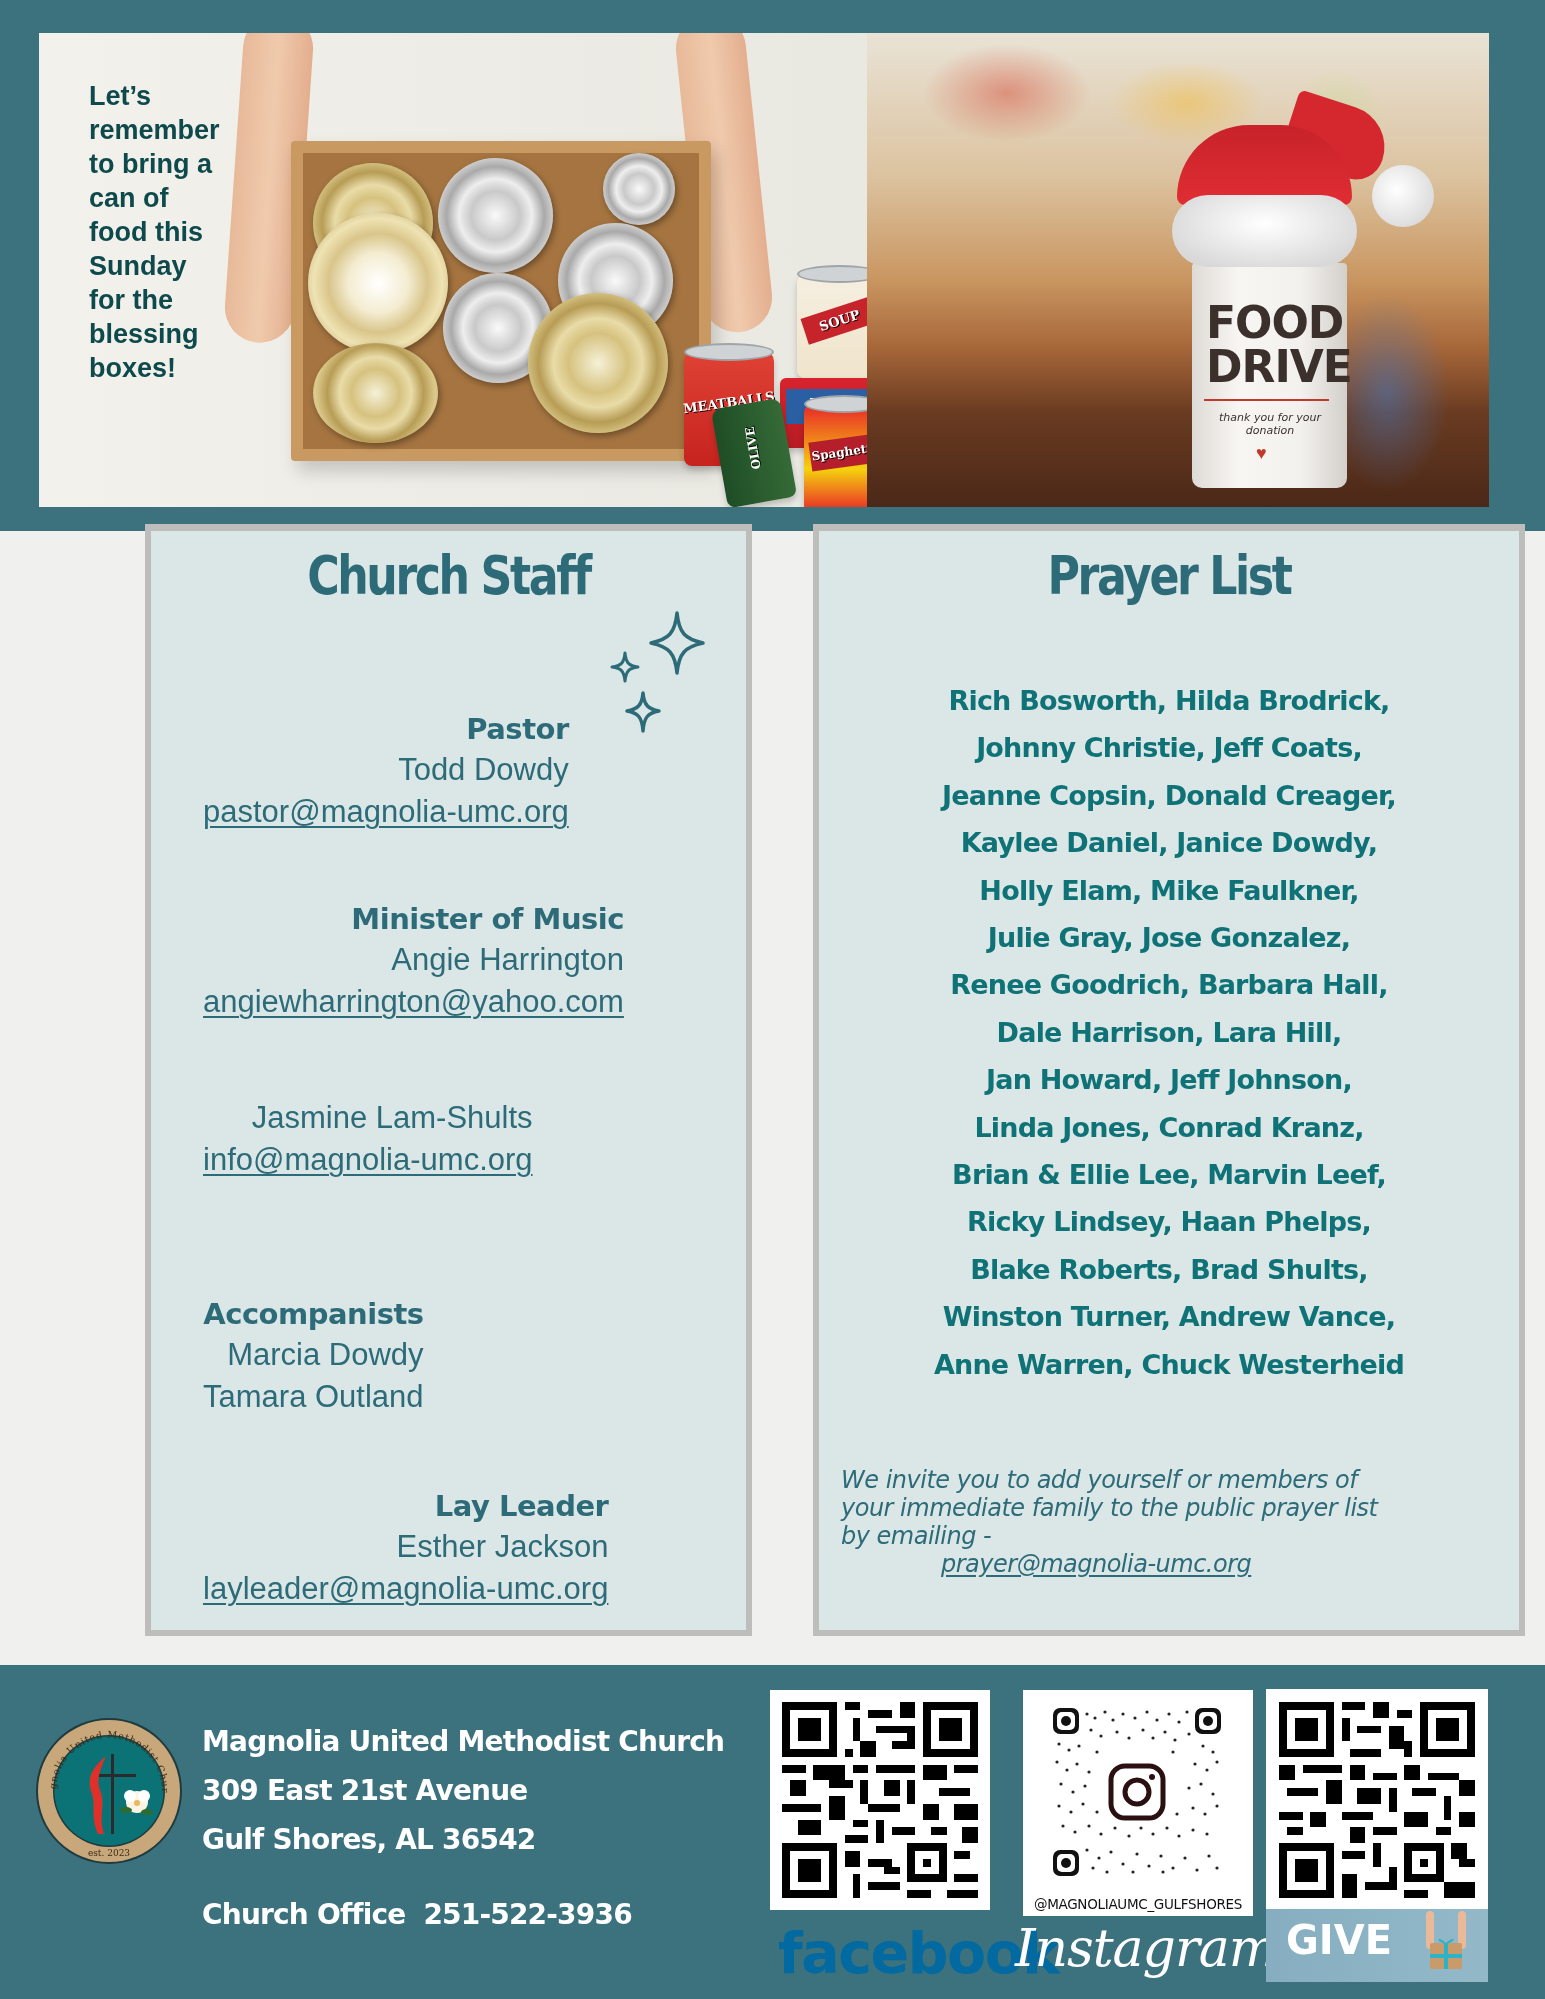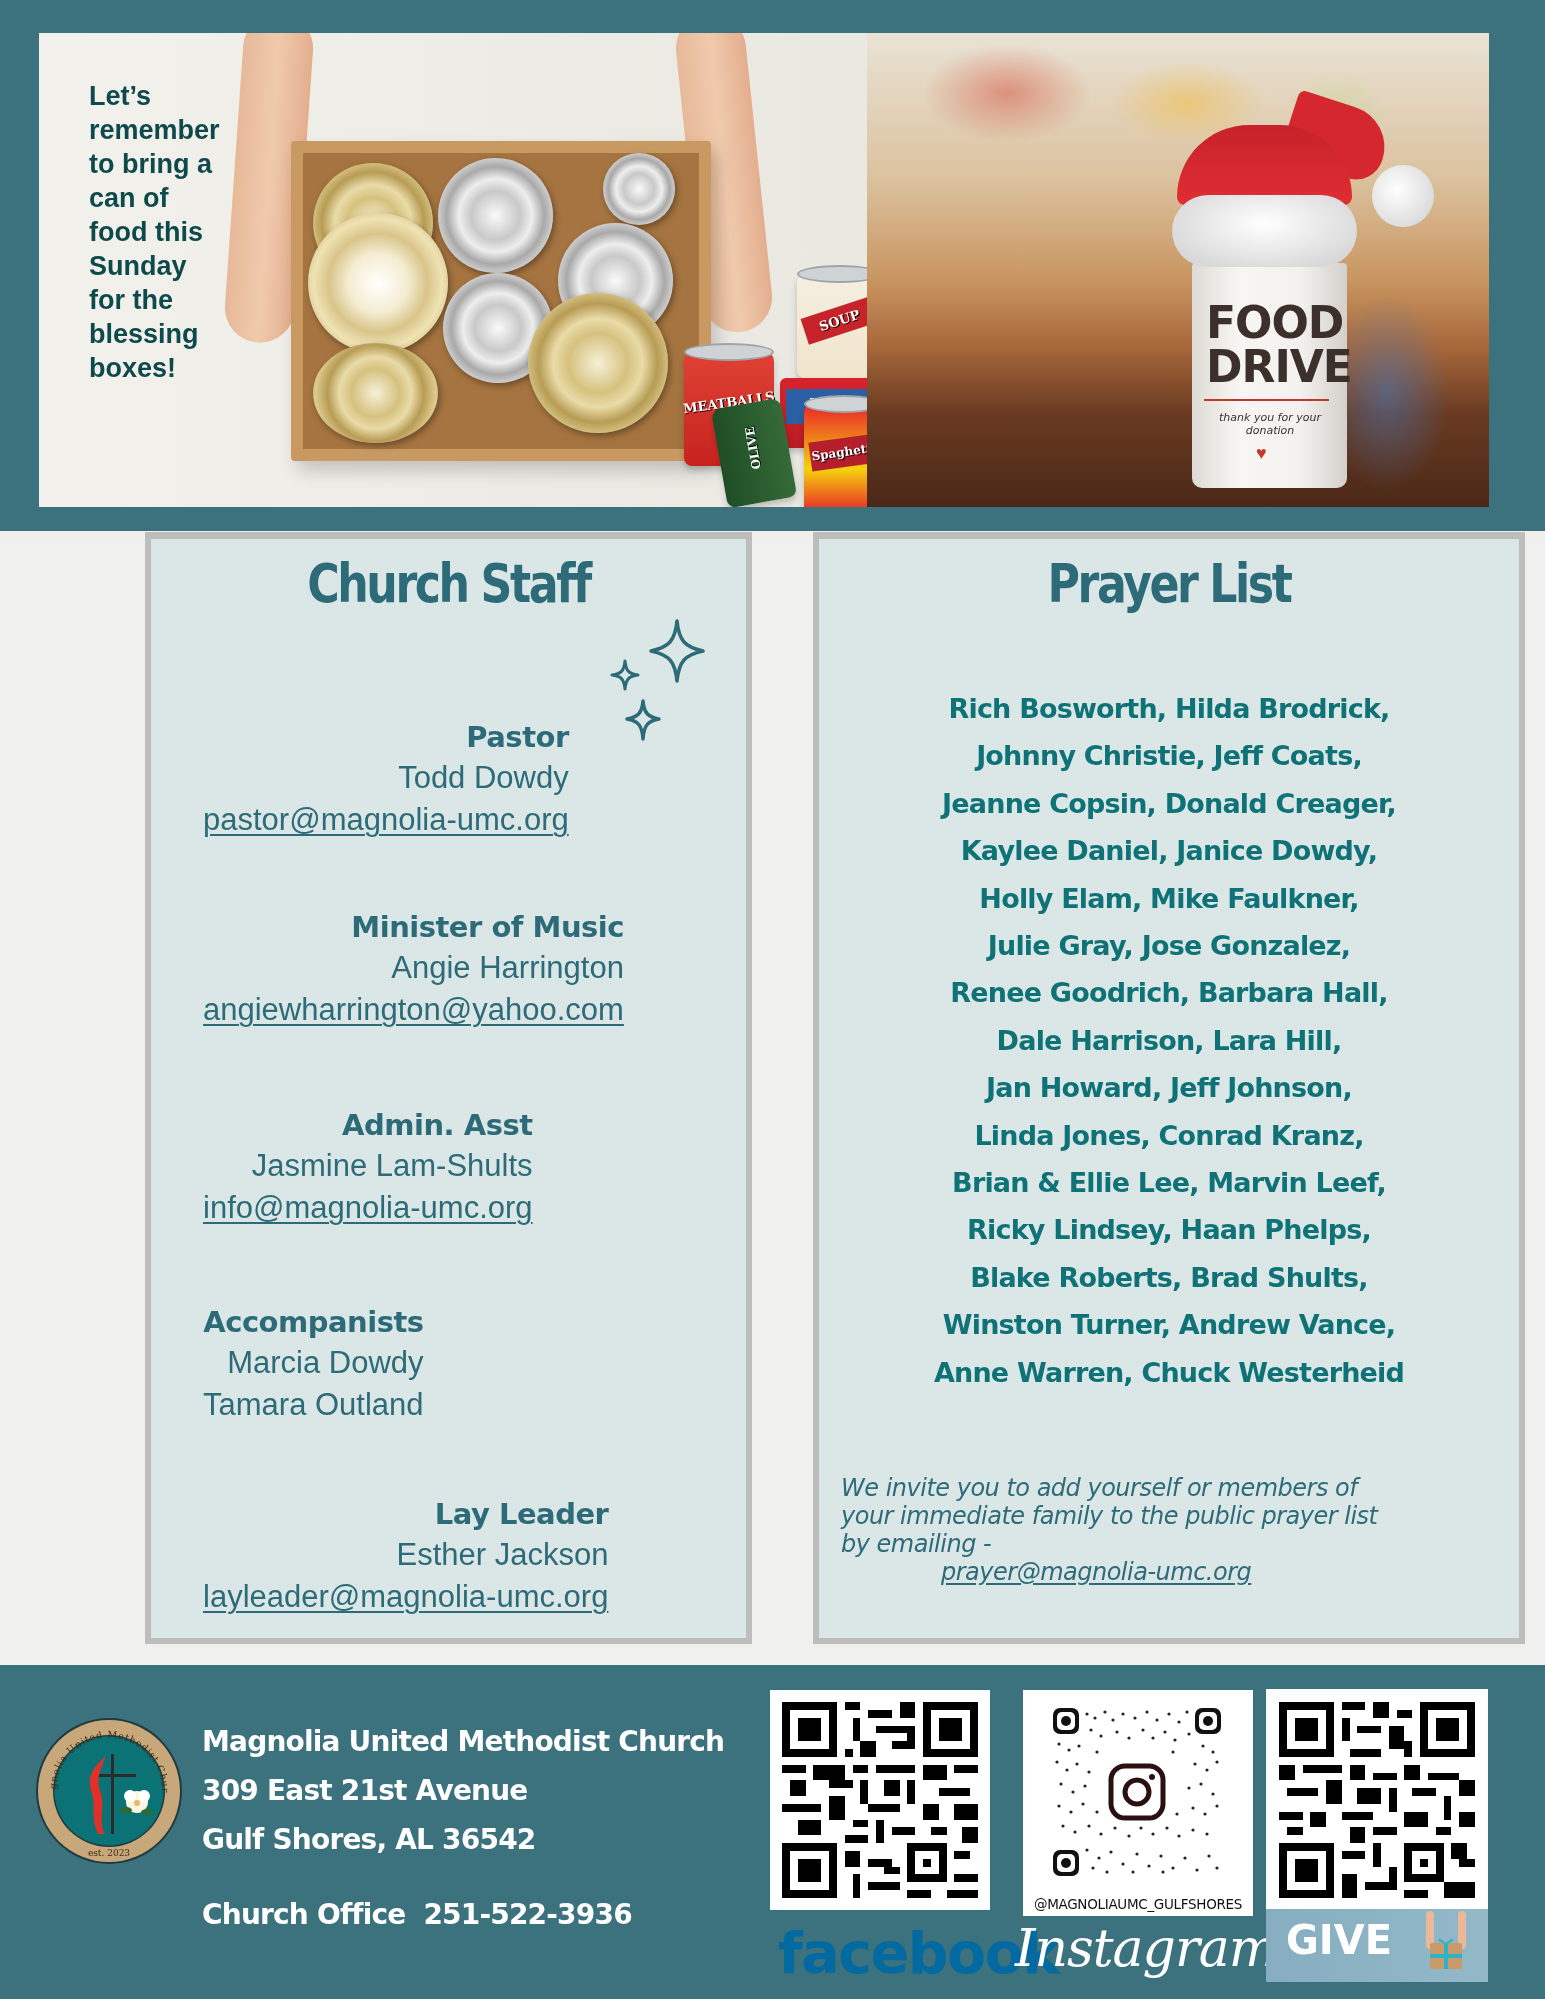--- a/index.html
+++ b/index.html
@@ -72,21 +72,20 @@
     background: linear-gradient(180deg,#c8222a,#e02d33); border-radius: 90px 90px 10px 10px;
   }
   .hat-tip { position:absolute; left:420px; top:70px; width:100px; height:70px; background:#d5282e; border-radius: 10px 60px 40px 10px; transform: rotate(18deg); }
   .hat-fur { position:absolute; left:305px; top:162px; width:185px; height:72px; background: radial-gradient(ellipse at 50% 40%, #ffffff, #d8d8d8 80%); border-radius: 40px; }
   .pompom { position:absolute; left:505px; top:132px; width:62px; height:62px; border-radius:50%; background: radial-gradient(circle at 40% 40%, #ffffff, #cfcfcf); }
 
   
   .mid {
     position: absolute; left: 0; top: 531px; width: 1545px; height: 1134px;
     background: #f0f0ee;
-    margin-top: 8px;
   }
   .panel {
     position: absolute; top: 0;
     background: #dbe7e7;
     border: 6px solid #bdbdbb;
     border-top-width: 7px;
   }
   .panel.staff { left: 145px; width: 607px; height: 1112px; top: -7px; }
   .panel.prayer { left: 813px; width: 712px; height: 1112px; top: -7px; }
   .panel-title {
@@ -249,21 +248,20 @@
       <div class="email">pastor@magnolia-umc.org</div>
     </div>
 
     <div class="staff-group" style="top:368px;">
       <div class="role">Minister of Music</div>
       <div class="person">Angie Harrington</div>
       <div class="email">angiewharrington@yahoo.com</div>
     </div>
 
     <div class="staff-group" style="top:566px;">
-      <div class="role">Admin. Asst</div>
       <div class="person">Jasmine Lam-Shults</div>
       <div class="email">info@magnolia-umc.org</div>
     </div>
 
     <div class="staff-group" style="top:763px;">
       <div class="role">Accompanists</div>
       <div class="person">Marcia Dowdy</div>
       <div class="person">Tamara Outland</div>
     </div>
 

